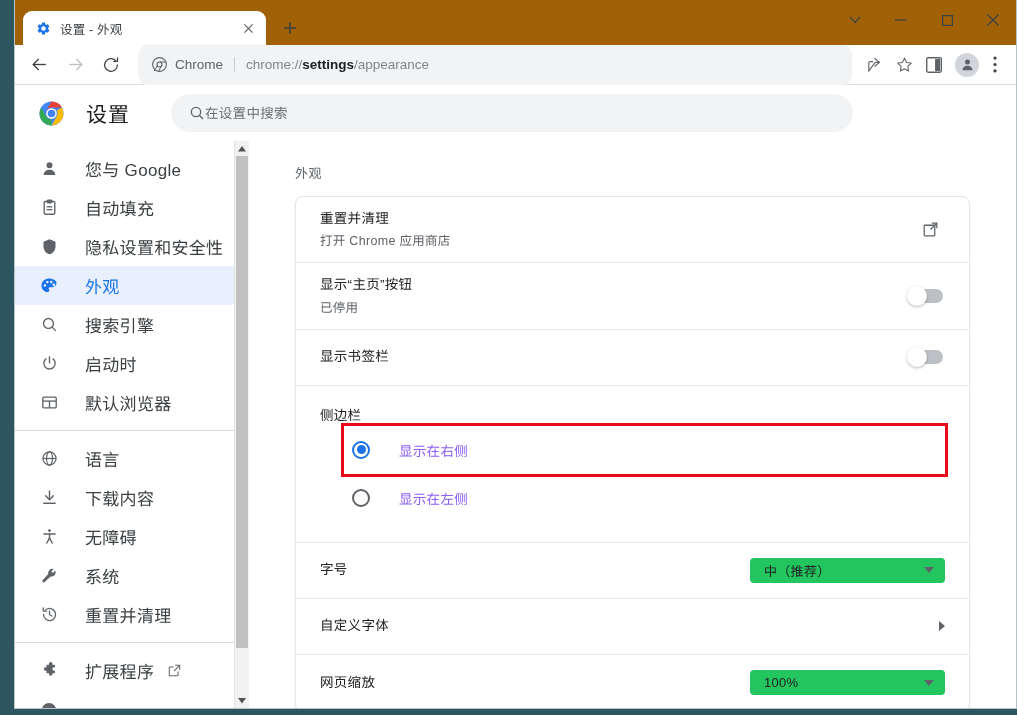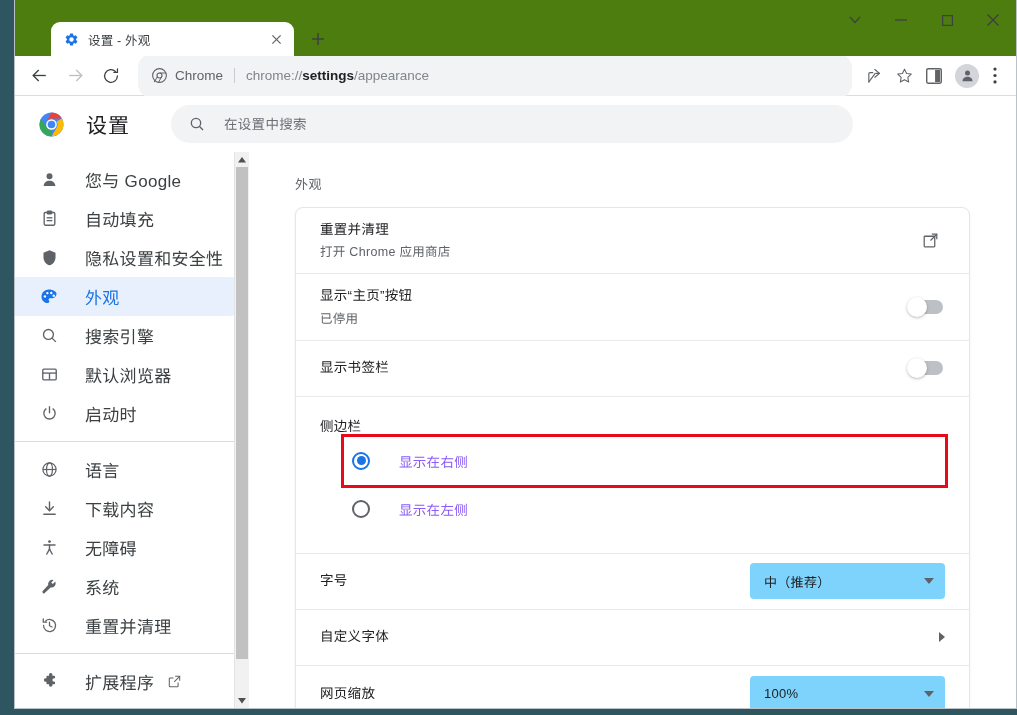--- a/index.html
+++ b/index.html
@@ -26,27 +26,26 @@
     background: #ffffff;
     border: 1px solid #b9c3c7;
     border-top: none;
     display: flex;
     flex-direction: column;
     overflow: hidden;
   }
 
   
   .tab-strip {
-    height: 56px;
-    background: #4d7c0f;
+    height: 45px;
+    background: #a16207;
     display: flex;
     align-items: flex-end;
     position: relative;
     flex: 0 0 auto;
-    padding-left: 28px;
   }
 
   .tab {
     width: 243px;
     height: 34px;
     background: #ffffff;
     border-radius: 9px 9px 0 0;
     margin-left: 8px;
     display: flex;
     align-items: center;
@@ -207,21 +206,20 @@
     align-items: center;
     padding: 0 18px;
   }
   .search-icon { color: #5f6368; display: flex; flex: 0 0 auto; }
   .search-input {
     border: none;
     outline: none;
     background: transparent;
     font-size: 13.5px;
     color: #3c4043;
-    margin-left: 19px;
     flex: 1;
     font-family: inherit;
     letter-spacing: .3px;
   }
   .search-input::placeholder { color: #6b7075; }
 
   
   .content-split {
     flex: 1;
     display: flex;
@@ -406,22 +404,22 @@
   }
   .radio-item.highlighted {
     outline: 3px solid #e8091b;
     outline-offset: 0px;
     margin-top: 2px;
   }
 
   
   .dropdown {
     min-width: 195px;
-    height: 36px;
-    background: #7dd3fc;
+    height: 25px;
+    background: #22c55e;
     border-radius: 4px;
     display: flex;
     align-items: center;
     justify-content: space-between;
     padding: 0 11px 0 14px;
     flex: 0 0 auto;
   }
   .dropdown-value {
     font-size: 13px;
     color: #202124;
@@ -645,37 +643,37 @@
             <svg width="17" height="17" viewBox="0 0 24 24" fill="none" stroke="#5f6368" stroke-width="1.9">
               <circle cx="10.5" cy="10.5" r="7"></circle>
                 <line x1="15.7" y1="15.7" x2="21" y2="21"></line>
             </svg>
           </span>
           <span class="nav-label">搜索引擎</span>
         </div>
 
         <div class="nav-item">
           <span class="nav-icon">
+            <svg width="17" height="17" viewBox="0 0 24 24" fill="none" stroke="#5f6368" stroke-width="1.9" stroke-linecap="round">
+              <path d="M7 5.5a8 8 0 1010 0"></path>
+                <line x1="12" y1="2.5" x2="12" y2="11"></line>
+            </svg>
+          </span>
+          <span class="nav-label">启动时</span>
+        </div>
+
+        <div class="nav-item">
+          <span class="nav-icon">
             <svg width="17" height="17" viewBox="0 0 24 24" fill="none" stroke="#5f6368" stroke-width="1.9">
               <rect x="2.5" y="4.5" width="19" height="15" rx="1.5"></rect>
                 <line x1="2.5" y1="10" x2="21.5" y2="10"></line>
                 <line x1="12" y1="10" x2="12" y2="19.5"></line>
             </svg>
           </span>
           <span class="nav-label">默认浏览器</span>
-        </div>
-
-        <div class="nav-item">
-          <span class="nav-icon">
-            <svg width="17" height="17" viewBox="0 0 24 24" fill="none" stroke="#5f6368" stroke-width="1.9" stroke-linecap="round">
-              <path d="M7 5.5a8 8 0 1010 0"></path>
-                <line x1="12" y1="2.5" x2="12" y2="11"></line>
-            </svg>
-          </span>
-          <span class="nav-label">启动时</span>
         </div>
 
         <div class="nav-sep"></div>
 
         <div class="nav-item">
           <span class="nav-icon">
             <svg width="17" height="17" viewBox="0 0 24 24" fill="none" stroke="#5f6368" stroke-width="1.7">
               <circle cx="12" cy="12" r="9.3"></circle>
                 <ellipse cx="12" cy="12" rx="4.2" ry="9.3"></ellipse>
                 <line x1="2.7" y1="12" x2="21.3" y2="12"></line>

